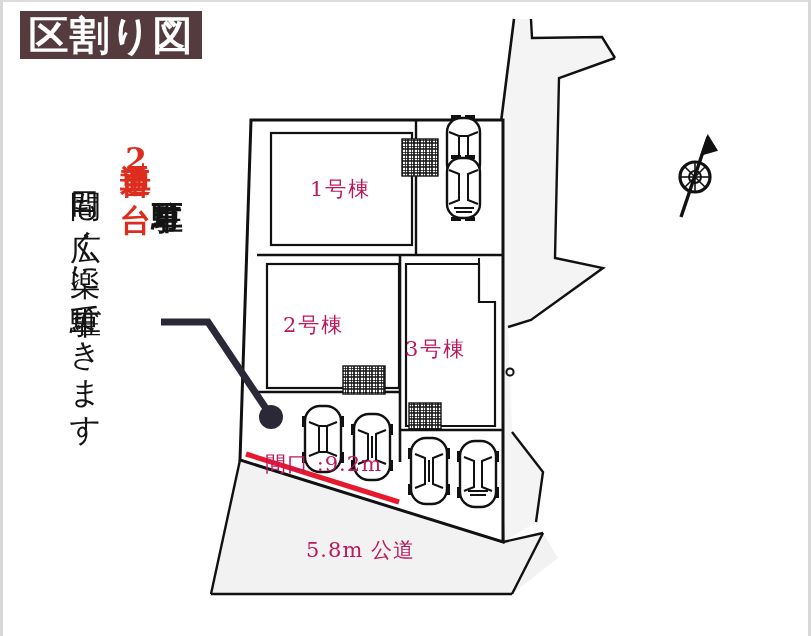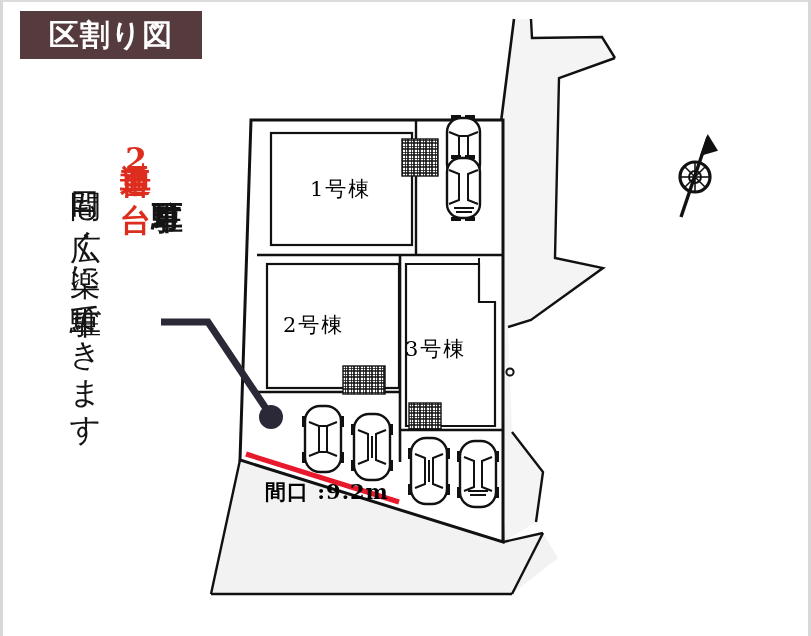--- a/index.html
+++ b/index.html
@@ -33,21 +33,21 @@
     z-index: 40;
   }
   #title-text {
     position: absolute;
     left: 0; top: 0;
     width: 182px; height: 48px;
     line-height: 48px;
     text-align: center;
     color: #ffffff;
     font-family: "DejaVu Sans", "Liberation Sans", sans-serif;
-    font-size: 30px;
+    font-size: 40px;
     font-weight: bold;
     letter-spacing: 1px;
     white-space: nowrap;
   }
 
   
   .vtext {
     position: absolute;
     writing-mode: vertical-rl;
     text-orientation: upright;
@@ -95,21 +95,21 @@
 
   
   #leader { position: absolute; left: 0; top: 0; z-index: 25; }
 
   
   #plot { position: absolute; left: 0; top: 0; z-index: 10; }
 
   .lbl {
     position: absolute;
     font-family: "DejaVu Serif", "Liberation Serif", serif;
-    color: #000000;
+    color: #be185d;
     white-space: nowrap;
     z-index: 20;
   }
   .bldg-label { font-size: 21px; letter-spacing: 2px; }
   .dim-label  { font-size: 21px; letter-spacing: 1px; }
 </style>
 </head>
 <body>
 
 <div id="page">
@@ -277,16 +277,17 @@
   </div>
 
   <div class="vtext" id="vtext-black">間口も広く楽に駐車できます</div>
 
   <div class="lbl bldg-label" style="left:307px; top:173px;">1号棟</div>
 
   <div class="lbl bldg-label" style="left:280px; top:309px;">2号棟</div>
 
   <div class="lbl bldg-label" style="left:402px; top:333px;">3号棟</div>
 
-  <div class="lbl dim-label" style="left:262px; top:476px;font-weight:bold;">間口 :9.2m</div>
-
+  <div class="lbl dim-label" style="left:262px; top:448px;">間口 :9.2m</div>
+
+  <div class="lbl dim-label" style="left:303px; top:534px;">5.8m 公道</div>
 
 </div>
 
 </body></html>

